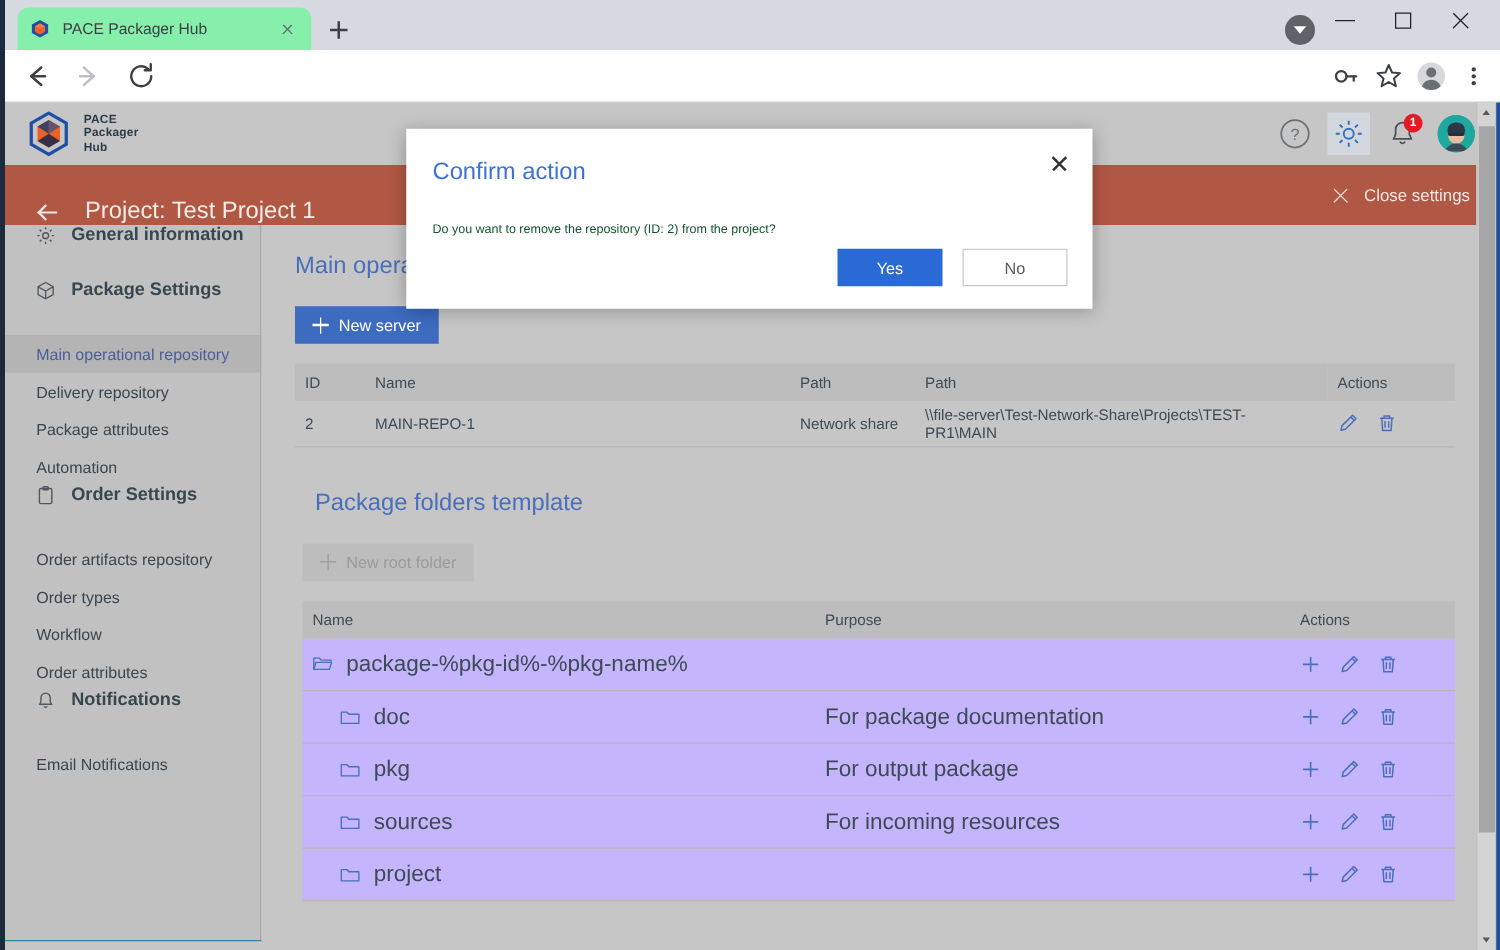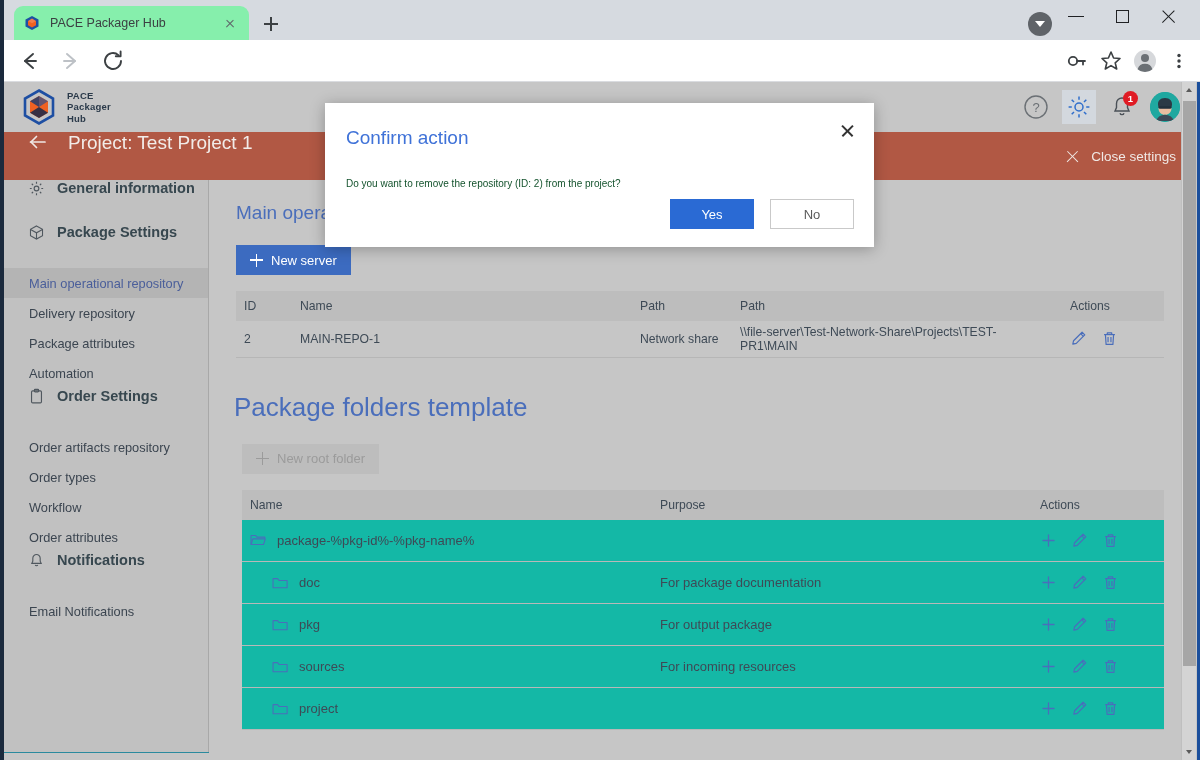--- a/index.html
+++ b/index.html
@@ -106,21 +106,21 @@
     position:absolute; right:1px; top:1px; min-width:15px; height:15px; border-radius:8px;
     background:#e01b24; color:#fff; font-size:9.5px; font-weight:bold;
     display:flex; align-items:center; justify-content:center; padding:0 4px;
   }
   .avatar {
     width:30px; height:30px; border-radius:50%; background:#1fa8a0; position:relative; overflow:hidden;
   }
 
   .project-bar {
     position:absolute; left:0; top:50px; width:1192px; height:48px; background:#b15844;
-    display:flex; align-items:flex-start;
+    display:flex; align-items:flex-end;
   }
   .back-arrow { width:20px; height:20px; margin-left:24px; position:relative; flex:0 0 20px; }
   .project-title { margin-left:20px; font-size:19px; color:#f2ece9; }
   .close-settings {
     position:absolute; right:20px; top:0; height:48px; display:flex; align-items:center; gap:11px;
   }
   .cs-x { width:15px; height:15px; position:relative; }
   .cs-x::before, .cs-x::after {
     content:""; position:absolute; left:0; top:7px; width:15px; height:1.4px; background:#f0e8e5;
   }
@@ -169,33 +169,33 @@
     color:#3e4a56; text-align:left; padding:0 8px;
   }
   .tbl-servers tbody td {
     height:36px; font-size:12.2px; color:#3e4a56; padding:0 8px;
     border-bottom:1px solid #b6b6b6; background:#c6c6c6;
   }
   .act-cell { text-align:left; }
   .act-wrap { display:flex; align-items:center; gap:14px; }
   .ico-btn { width:17px; height:17px; position:relative; display:inline-block; }
 
-  .sec2-title { font-size:26px; color:#4a6ebb; margin:34px 0 0 24px; }
+  .sec2-title { font-size:19px; color:#4a6ebb; margin:34px 0 0 42px; }
   .hint { display:flex; align-items:flex-start; gap:7px; margin:18px 0 0 26px; }
   .hint-txt { font-size:12.3px; color:#3e4a56; line-height:15px; }
   .info-ico { width:13px; height:13px; flex:0 0 13px; position:relative; margin-top:1px; }
 
   .tbl-folders { margin:16px 0 0 32px; width:922px; }
   .tbl-folders thead th {
     background:#bdbdbd; height:30px; font-size:12.2px; font-weight:normal;
     color:#3e4a56; text-align:left; padding:0 8px;
   }
   .tbl-folders tbody td {
-    height:42px; font-size:13px; color:#3e4a56; padding:0 8px;
-    border-bottom:1px solid #b8b8b8; background:#14b8a6; vertical-align:middle;
+    height:42px; font-size:18px; color:#3e4a56; padding:0 8px;
+    border-bottom:1px solid #b8b8b8; background:#c4b5fd; vertical-align:middle;
   }
   .fname { display:flex; align-items:center; gap:11px; }
   .fname.child { padding-left:22px; }
   .folder-ico { width:16px; height:14px; flex:0 0 16px; position:relative; }
 
   
   .vscroll {
     position:absolute; right:0; top:82px; width:15px; height:678px; background:#d4d4d4;
     border-left:1px solid #bfbfbf;
   }

